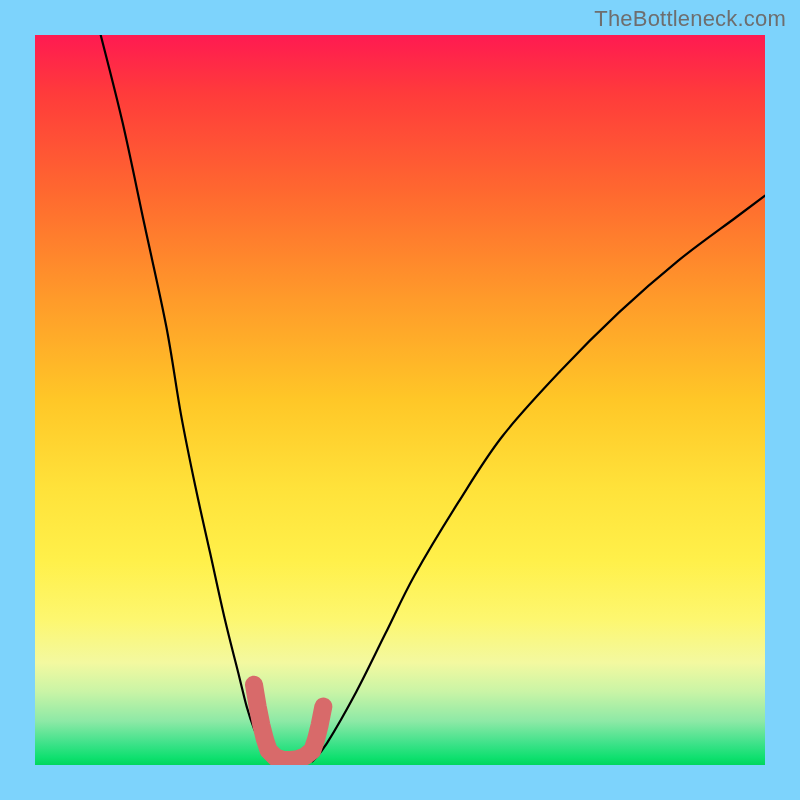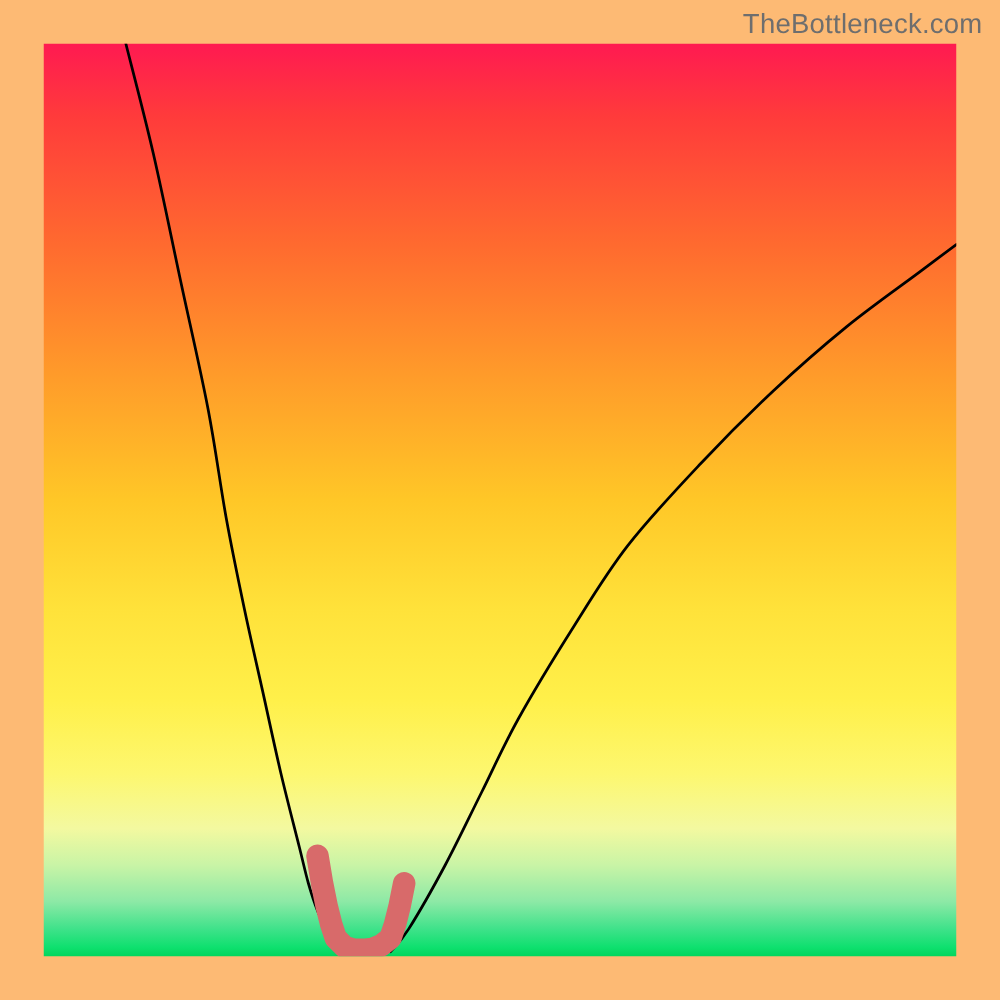--- a/index.html
+++ b/index.html
@@ -10,21 +10,21 @@
     background: #000;
     overflow: hidden;
     font-family: Arial, Helvetica, sans-serif;
   }
   .frame {
     position: absolute;
     left: 0;
     top: 0;
     width: 800px;
     height: 800px;
-    background: #fdba74;
+    background: #7dd3fc;
   }
   .plot {
     position: absolute;
     left: 35px;
     top: 35px;
     width: 730px;
     height: 730px;
     background: linear-gradient(to bottom,
       #ff1a51 0%,
       #ff3b3b 8%,

